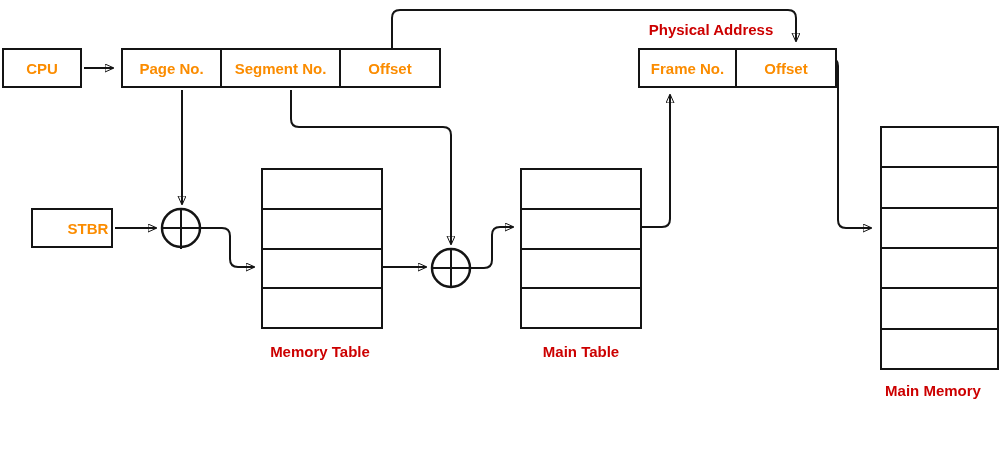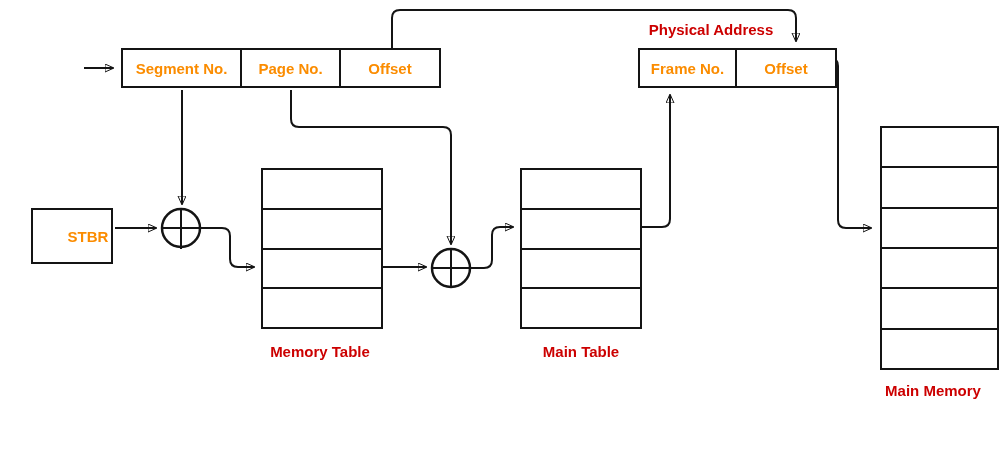--- a/index.html
+++ b/index.html
@@ -80,32 +80,35 @@
       <circle cx="181" cy="228" r="19" stroke-width="2.5" fill="#ffffff"></circle>
       <path d="M 162 228 H 200 M 181 209 V 249" stroke-width="2"></path>
     </g>
 
     <g>
       <circle cx="451" cy="268" r="19" stroke-width="2.5" fill="#ffffff"></circle>
       <path d="M 432 268 H 470 M 451 249 V 287" stroke-width="2"></path>
     </g>
   </svg>
 
+  <div class="box" style="left:2px; top:48px; width:80px; height:40px;">
+    <span>CPU</span>
+  </div>
 
-  <div class="box" style="left:31px; top:208px; width:82px; height:56px;padding-left:32px;">
+  <div class="box" style="left:31px; top:208px; width:82px; height:40px;padding-left:32px;">
     <span>STBR</span>
   </div>
 
 
   <div class="addr" style="left:121px; top:48px;">
+    <div class="cell" style="width:101px;">
+      <span>Page No.</span>
+    </div>
     <div class="cell" style="width:121px;">
       <span>Segment No.</span>
-    </div>
-    <div class="cell" style="width:101px;">
-      <span>Page No.</span>
     </div>
     <div class="cell" style="width:102px;">
       <span>Offset</span>
     </div>
   </div>
 
   <div class="lbl" style="left:711px; top:21px;">Physical Address</div>
 
   <div class="addr" style="left:622px; top:48px;">
     <div class="cell" style="width:99px;margin-left:16px;">

